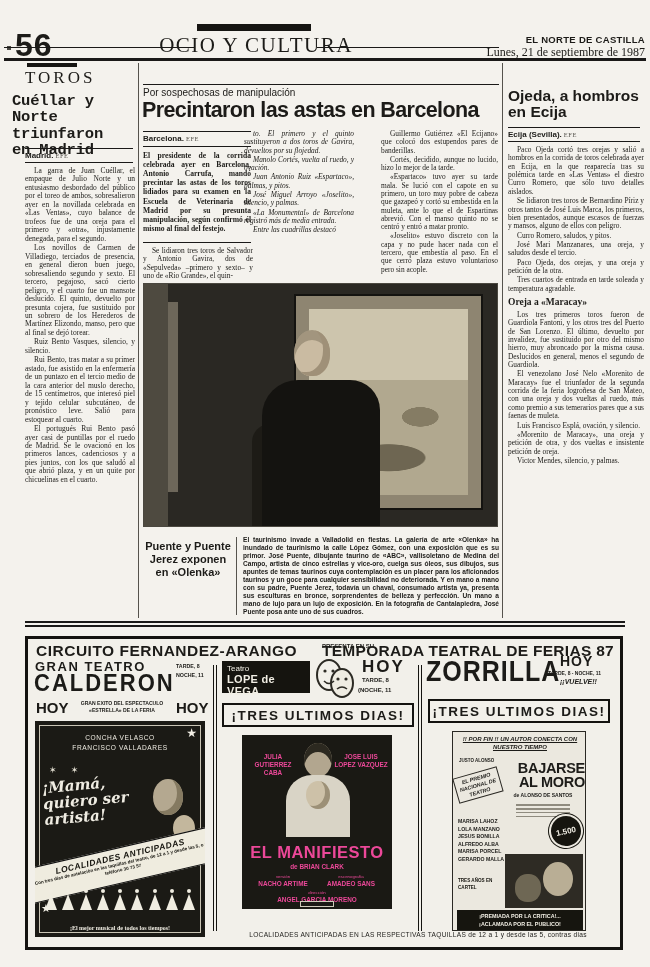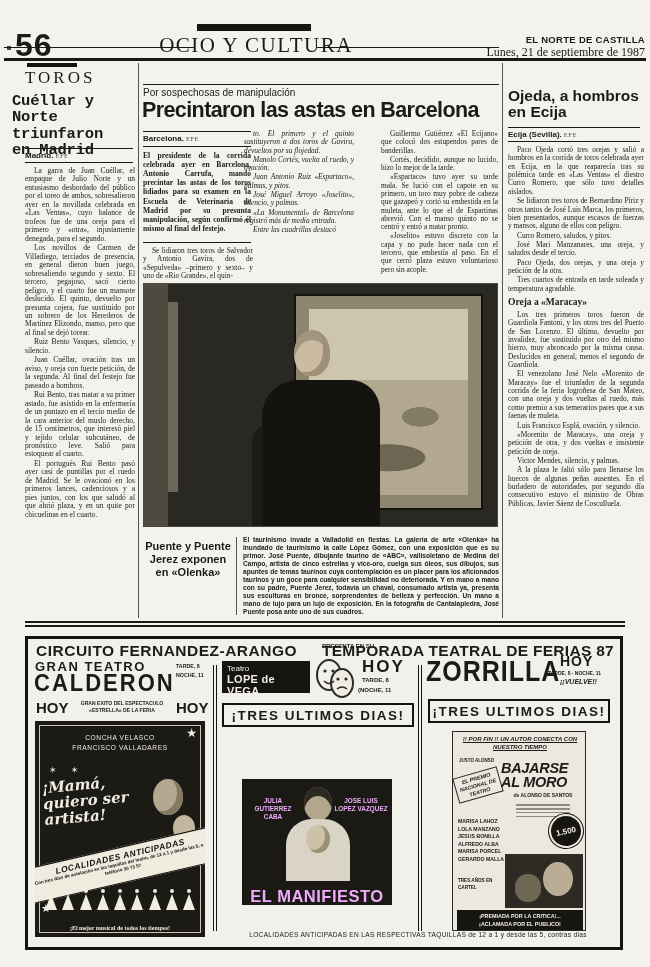--- a/index.html
+++ b/index.html
@@ -137,21 +137,21 @@
   .lope-box { left:6px; top:22px; width:88px; height:32px; background:#15140f; color:#f1eee4; padding:3px 5px; }
   .lope-box .t { font-size:8px; }
   .lope-box .n { font-size:11px; font-weight:900; letter-spacing:.3px; }
   .lope-masks { left:98px; top:18px; }
   .lope-hoy { left:146px; top:18px; font-size:17px; font-weight:900; letter-spacing:2px; }
   .lope-t1 { left:146px; top:38px; font-size:6px; font-weight:bold; }
   .lope-t2 { left:142px; top:48px; font-size:6px; font-weight:bold; }
   .tres-box { border:2px solid #141310; text-align:center; font-weight:900; font-size:13.5px;
               letter-spacing:1.5px; padding-top:3px; }
   .lope-tres { left:6px; top:64px; width:192px; height:24px; }
-  .lope-poster { left:26px; top:96px; width:150px; height:126px; background:#1a1914; color:#f0abfc; overflow:hidden;margin-top:44px; }
+  .lope-poster { left:26px; top:96px; width:150px; height:174px; background:#1a1914; color:#ec4899; overflow:hidden; }
   .lope-c1 { left:5px; top:18px; width:52px; font-size:6.4px; font-weight:bold; line-height:1.25; text-align:center; }
   .lope-c2 { right:3px; top:18px; width:56px; font-size:6.4px; font-weight:bold; line-height:1.25; text-align:center; }
   .lope-whead { left:62px; top:8px; width:28px; height:34px; border-radius:50%; background:#b2a68f;
                 box-shadow:inset 0 9px 0 #2c2920; }
   .lope-body { left:44px; top:40px; width:64px; height:62px; border-radius:26px 26px 0 0; background:#d9d4c6; }
   .lope-mhead { left:64px; top:46px; width:24px; height:28px; border-radius:50%; background:#cdc1a8;
                 box-shadow:inset -5px -3px 0 #9c9077; }
   .lope-title { left:0; top:108px; width:100%; text-align:center; font-size:16.5px; font-weight:900; letter-spacing:.5px; }
   .lope-author { left:0; top:128px; width:100%; text-align:center; font-size:6.4px; font-weight:bold; }
   .lope-cred { top:139px; width:70px; text-align:center; line-height:1.25; }
@@ -165,22 +165,22 @@
   .zor-hoy { left:138px; top:14px; font-size:14px; font-weight:900; letter-spacing:1px; }
   .zor-times { left:126px; top:31px; font-size:5px; font-weight:bold; }
   .zor-vuelve { left:138px; top:39px; font-size:7px; font-weight:900; font-style:italic; }
   .zor-tres { left:6px; top:60px; width:182px; height:24px; }
   .zor-poster { left:30px; top:92px; width:134px; height:200px; background:#ebe8df; border:1px solid #2a2823; overflow:hidden; }
   .zor-top { left:3px; top:4px; width:128px; text-align:center; font-size:6px; font-weight:900;
              font-style:italic; line-height:1.3; text-decoration:underline; }
   .zor-prod { left:6px; top:26px; font-size:4.5px; font-weight:bold; }
   .zor-prize { left:2px; top:40px; width:46px; font-size:5.4px; font-weight:900; font-style:italic;
                text-align:center; line-height:1.25; transform:rotate(-16deg); border:1px solid #2a2823; padding:2px 0; }
-  .zor-title { left:48px; top:30px; width:84px; font-size:14.5px; font-weight:900; font-style:italic;
-               line-height:.95; text-align:left; letter-spacing:-.3px; }
+  .zor-title { left:48px; top:30px; width:84px; font-size:14.5px; font-weight:900; 
+               line-height:.95; text-align:right; letter-spacing:-.3px; }
   .zor-author { left:48px; top:60px; width:84px; text-align:center; font-size:5px; font-weight:bold; }
   .zor-lines { left:56px; top:70px; width:68px; }
   .zor-lines div { height:1.6px; background:#8f8b7f; margin:2.2px auto; width:80%; }
   .zor-badge { right:4px; top:84px; width:30px; height:30px; border-radius:50%; background:#16150f;
                color:#f2efe5; font-size:8px; font-weight:900; display:flex; align-items:center;
                justify-content:center; transform:rotate(-12deg); box-shadow:0 0 0 2px #ebe8df, 0 0 0 3px #16150f; }
   .zor-cast { left:5px; top:86px; width:52px; font-size:5.2px; font-weight:900; line-height:1.45; }
   .zor-photo { left:52px; top:122px; width:78px; height:54px; background:#2e2b24;
                overflow:hidden; }
   .zor-blob1 { position:absolute; left:38px; top:8px; width:30px; height:34px; border-radius:50%; background:#b9ae95; }
@@ -215,21 +215,20 @@
   <div class="abs rule l-rule1"></div>
   <div class="abs l-byline">
     <span class="byline-city">Madrid.</span>
     <span class="byline-agency">EFE</span>
   </div>
   <div class="abs rule l-rule2"></div>
   <div class="abs l-body">
       <p class="para">La garra de Juan Cuéllar, el empaque de Julio Norte y un entusiasmo desbordado del público por el toreo de ambos, sobresalieron ayer en la novillada celebrada en «Las Ventas», cuyo balance de trofeos fue de una oreja para el primero y «otra», injustamente denegada, para el segundo.</p>
       <p class="para">Los novillos de Carmen de Villadiego, terciados de presencia, en general dieron buen juego, sobresaliendo segundo y sexto. El tercero, pegajoso, sacó cierto peligro, y el cuarto fue un mansote deslucido. El quinto, devuelto por presunta cojera, fue sustituido por un sobrero de los Herederos de Martínez Elizondo, manso, pero que al final se dejó torear.</p>
       <p class="para">Ruiz Bento Vasques, silencio, y silencio.</p>
-      <p class="para">Juan Cuéllar, ovación tras un aviso, y oreja con fuerte petición, de la segunda. Al final del festejo fue paseado a hombros.</p>
       <p class="para">Rui Bento, tras matar a su primer astado, fue asistido en la enfermería de un puntazo en el tercio medio de la cara anterior del muslo derecho, de 15 centímetros, que interesó piel y tejido celular subcutáneo, de pronóstico leve. Salió para estoquear al cuarto.</p>
       <p class="para">El portugués Rui Bento pasó ayer casi de puntillas por el ruedo de Madrid. Se le ovacionó en los primeros lances, cadenciosos y a pies juntos, con los que saludó al que abrió plaza, y en un quite por chicuelinas en el cuarto.</p>
     </div>
 
   <div class="abs rule c-topline"></div>
   <div class="abs kicker sans">Por sospechosas de manipulación</div>
   <div class="abs c-headline sans">Precintaron las astas en Barcelona</div>
   <div class="abs rule c1-rule-a"></div>
   <div class="abs c-byline">
     <span class="byline-city">Barcelona.</span>
@@ -289,21 +288,20 @@
         <p class="para">Paco Ojeda, dos orejas, y una oreja y petición de la otra.</p>
         <p class="para">Tres cuartos de entrada en tarde soleada y temperatura agradable.</p>
       </div>
     <div class="r-sub">Oreja a «Maracay»</div>
     <div>
         <p class="para">Los tres primeros toros fueron de Guardiola Fantoni, y los otros tres del Puerto de San Lorenzo. El último, devuelto por invalidez, fue sustituido por otro del mismo hierro, muy abroncado por la misma causa. Deslucidos en general, menos el segundo de Guardiola.</p>
         <p class="para">El venezolano José Nelo «Morenito de Maracay» fue el triunfador de la segunda corrida de la feria logroñesa de San Mateo, con una oreja y dos vueltas al ruedo, más como premio a sus temerarios pares que a sus faenas de muleta.</p>
         <p class="para">Luis Francisco Esplá, ovación, y silencio.</p>
         <p class="para">«Morenito de Maracay», una oreja y petición de otra, y dos vueltas e insistente petición de oreja.</p>
         <p class="para">Victor Mendes, silencio, y palmas.</p>
-        <p class="para">A la plaza le faltó sólo para llenarse los huecos de algunas peñas ausentes. En el burladero de autoridades, por segundo día consecutivo estuvo el ministro de Obras Públicas, Javier Sáenz de Cosculluela.</p>
       </div>
   </div>
 
   <div class="abs adbox">
     <div class="inner">
       <div class="abs banner-circuit sans">CIRCUITO FERNANDEZ-ARANGO</div>
       <div class="abs banner-presenta sans">PRESENTA EN SU</div>
       <div class="abs banner-season sans">TEMPORADA TEATRAL DE FERIAS 87</div>
       <div class="abs adsep s1"></div>
       <div class="abs adsep s2"></div>

